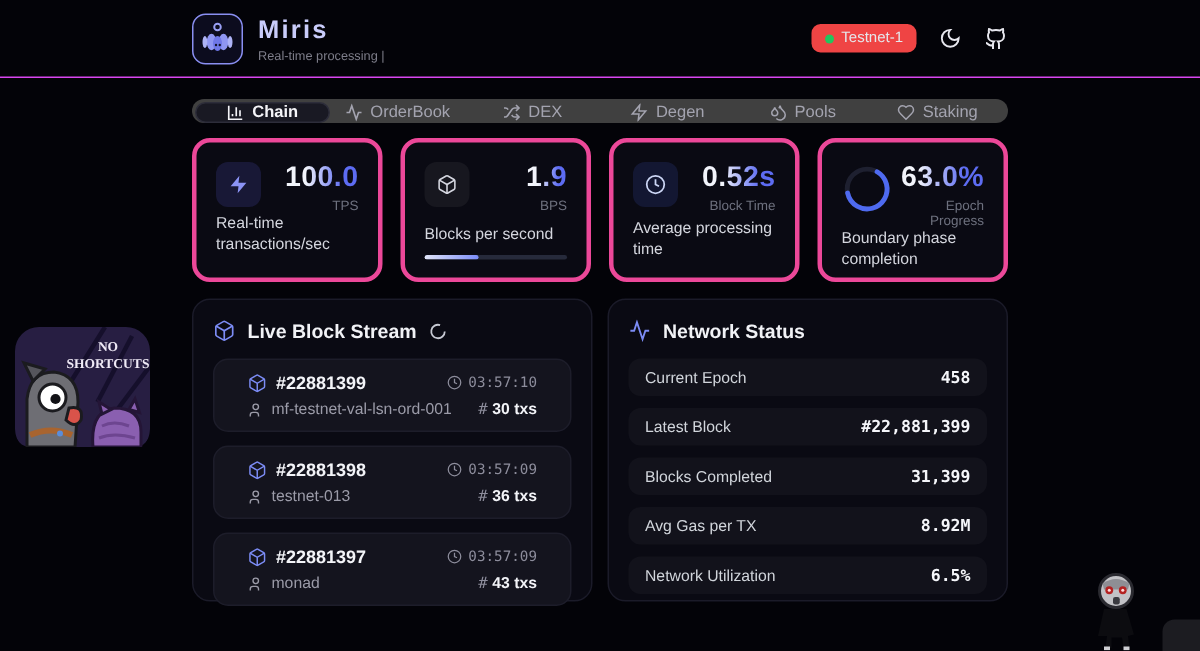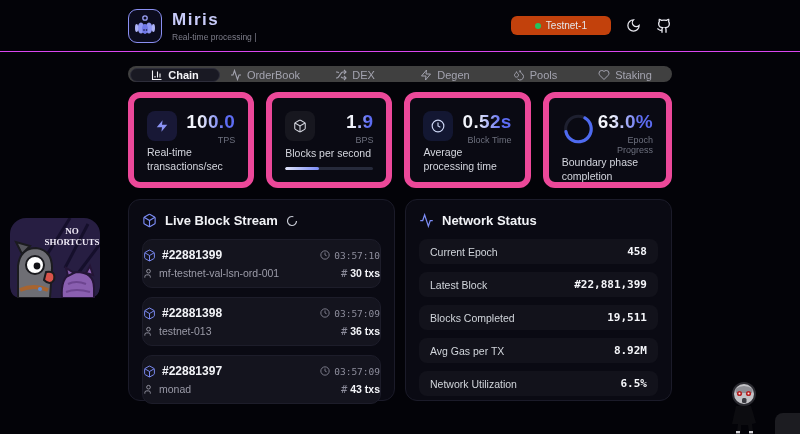--- a/index.html
+++ b/index.html
@@ -8,36 +8,36 @@
 
   
   .header { height:52px; border-bottom:1px solid #d946ef; display:flex; align-items:center; }
   .header-inner { width:544px; margin:0 auto; display:flex; align-items:center; }
   .logo-box { width:34px; height:34px; border:1.6px solid #8a8ff2; border-radius:9px;
               background:#0c0c1e; display:flex; align-items:center; justify-content:center; }
   .title-block { margin-left:10px; }
   .app-title { font-size:17px; font-weight:bold; letter-spacing:1.5px; color:#c9ccfa; }
   .app-subtitle { font-size:8.5px; color:#7e7e8a; margin-top:2px; }
   .header-right { margin-left:auto; display:flex; align-items:center; gap:15px; }
-  .net-badge { background:#c2410c; border-radius:6px; padding:4px 24px; font-size:10px;
+  .net-badge { background:#ef4444; border-radius:6px; padding:4px 9px; font-size:10px;
                color:#e5e7eb; display:flex; align-items:center; gap:5px; }
   .dot { width:6px; height:6px; border-radius:50%; background:#22c55e; }
   .icon-btn { background:none; border:none; color:#e7e7ee; display:flex; cursor:pointer; padding:0; }
 
   
   .main { width:544px; margin:14px auto 0; }
   .tabbar { display:grid; grid-template-columns:repeat(6,1fr); background:#404040;
             border-radius:9px; padding:2px; height:16px; }
   .tab { display:flex; align-items:center; justify-content:center; gap:5px; font-size:11px;
          color:#a3a3af; border:1px solid transparent; border-radius:7px; background:none; cursor:pointer;
          font-family:"Liberation Sans", sans-serif; }
   .tab.active { background:#191923; border-color:#2d2d3a; color:#f4f4f8; font-weight:bold; }
 
   .stats { display:grid; grid-template-columns:repeat(4,1fr); gap:12px; margin-top:10px; }
-  .card { background:#0a0a13; border:6px solid #ec4899; border-radius:12px; padding:13px 13px 12px;
+  .card { background:#0a0a13; border:3px solid #ec4899; border-radius:12px; padding:13px 13px 12px;
           height:96px; display:flex; flex-direction:column; }
   .card-top { display:flex; justify-content:space-between; align-items:flex-start; }
   .icon-chip { width:30px; height:30px; border-radius:8px; display:flex; align-items:center; justify-content:center; }
   .chip-purple { background:rgba(99,102,241,.16); color:#8b93f5; }
   .chip-dark   { background:#17171f; color:#d5d7e0; }
   .chip-blue   { background:rgba(79,107,240,.14); color:#ccd6f5; }
   .num-block { text-align:right; }
   .stat-value { font-size:19px; font-weight:bold; letter-spacing:.3px; color:#8f9bf5;
                 background:linear-gradient(90deg,#f2f4fb 28%,#5d6cf2 78%);
                 -webkit-background-clip:text; background-clip:text; -webkit-text-fill-color:transparent; }
@@ -47,21 +47,21 @@
   .bar-fill { height:100%; border-radius:2px; }
   .fill-a { background:linear-gradient(90deg,#9aa6f8,#4c5cf0); }
   .fill-b { background:linear-gradient(90deg,#e0e4f8,#7b8cf8); }
 
   .panels { display:grid; grid-template-columns:1fr 1fr; gap:10px; margin-top:11px; }
   .panel { background:#0a0a13; border:1px solid #1b1b29; border-radius:12px; padding:13px; height:202px; }
   .panel-head { display:flex; align-items:center; gap:8px; margin-bottom:11px; }
   .panel-title { font-size:13px; font-weight:bold; color:#f1f2f6; }
 
   .block-list { display:flex; flex-direction:column; gap:9px; }
-  .block-entry { background:#14141e; border:1px solid #1d1d2a; border-radius:10px; padding:8px 0; }
+  .block-entry { background:#14141e; border:1px solid #1d1d2a; border-radius:10px; padding:8px 22px; }
   .entry-row { display:flex; justify-content:space-between; align-items:center; }
   .entry-row + .entry-row { margin-top:5px; }
   .blk-left { display:flex; align-items:center; gap:6px; }
   .blk-num { font-size:12px; font-weight:bold; color:#f3f4f8; }
   .blk-time { display:flex; align-items:center; gap:4px; font-size:9.5px; color:#8d8d9c;
               font-family:"DejaVu Sans Mono", monospace; }
   .blk-val { display:flex; align-items:center; gap:5px; font-size:10.5px; color:#9b9ba8; }
   .blk-txs { font-size:10.5px; color:#f3f4f8; font-weight:bold; }
   .hash { color:#8d8d9c; font-weight:normal; margin-right:3px; font-family:"DejaVu Sans Mono", monospace; }
 
@@ -361,21 +361,21 @@
         <div class="net-row">
           <span class="net-label">Current Epoch</span>
           <span class="net-value">458</span>
         </div>
         <div class="net-row">
           <span class="net-label">Latest Block</span>
           <span class="net-value">#22,881,399</span>
         </div>
         <div class="net-row">
           <span class="net-label">Blocks Completed</span>
-          <span class="net-value">19,511</span>
+          <span class="net-value">31,399</span>
         </div>
         <div class="net-row">
           <span class="net-label">Avg Gas per TX</span>
           <span class="net-value">8.92M</span>
         </div>
         <div class="net-row">
           <span class="net-label">Network Utilization</span>
           <span class="net-value">6.5%</span>
         </div>
       </div>

